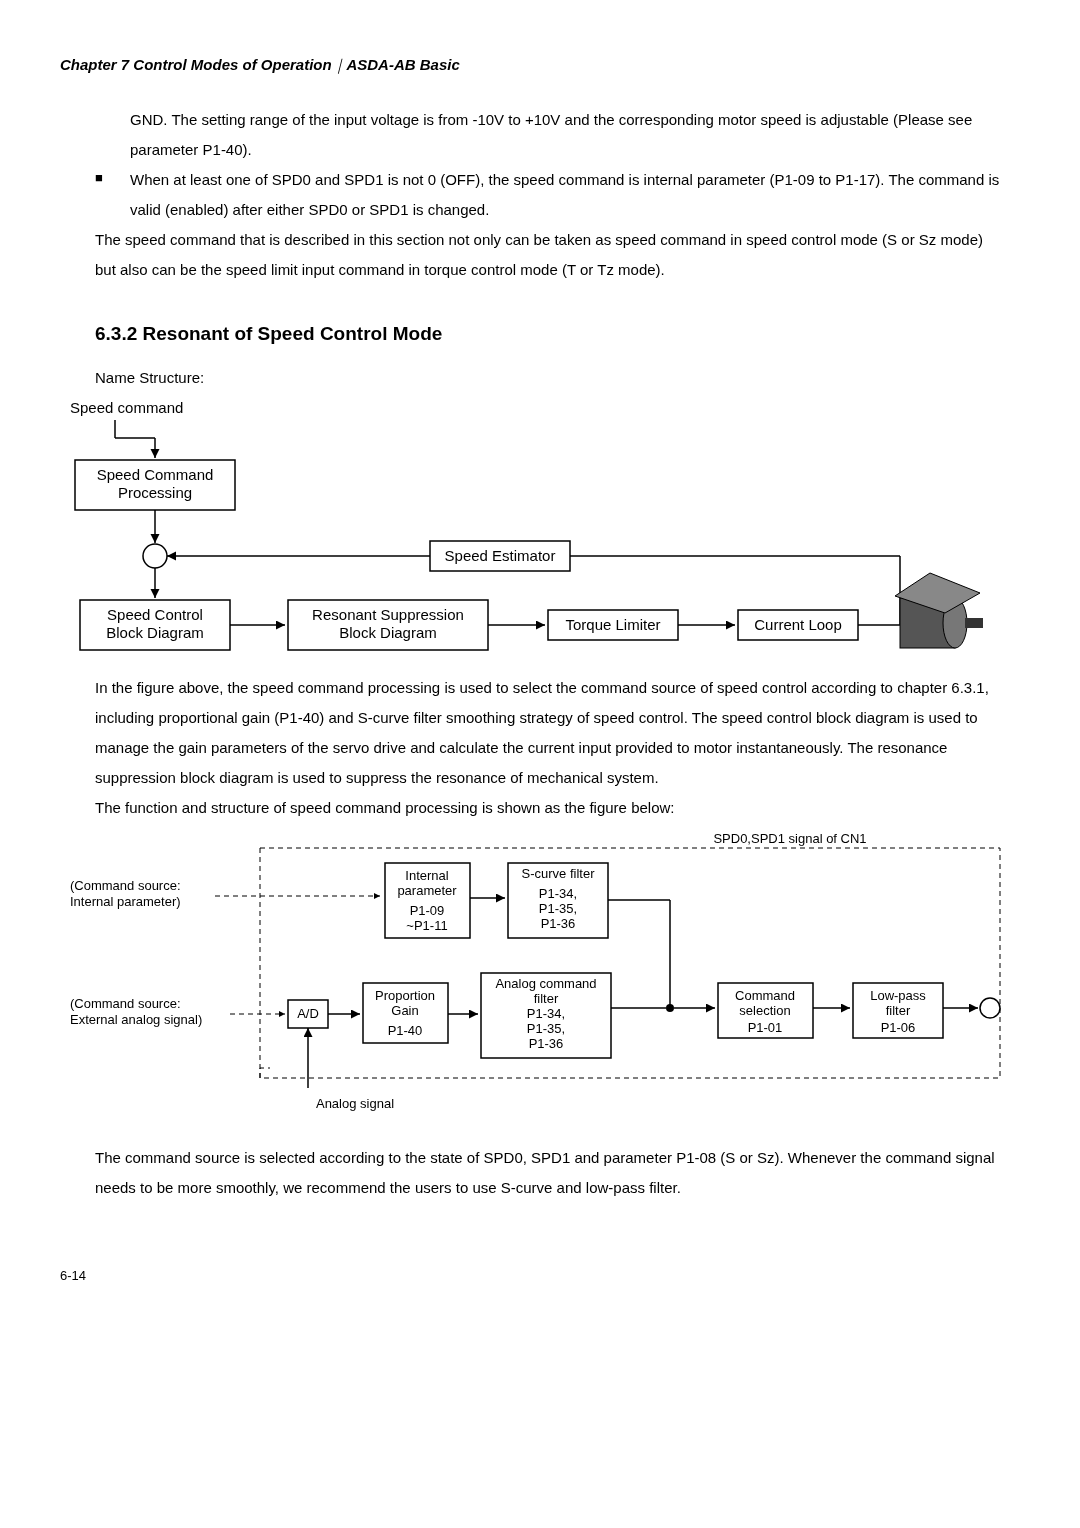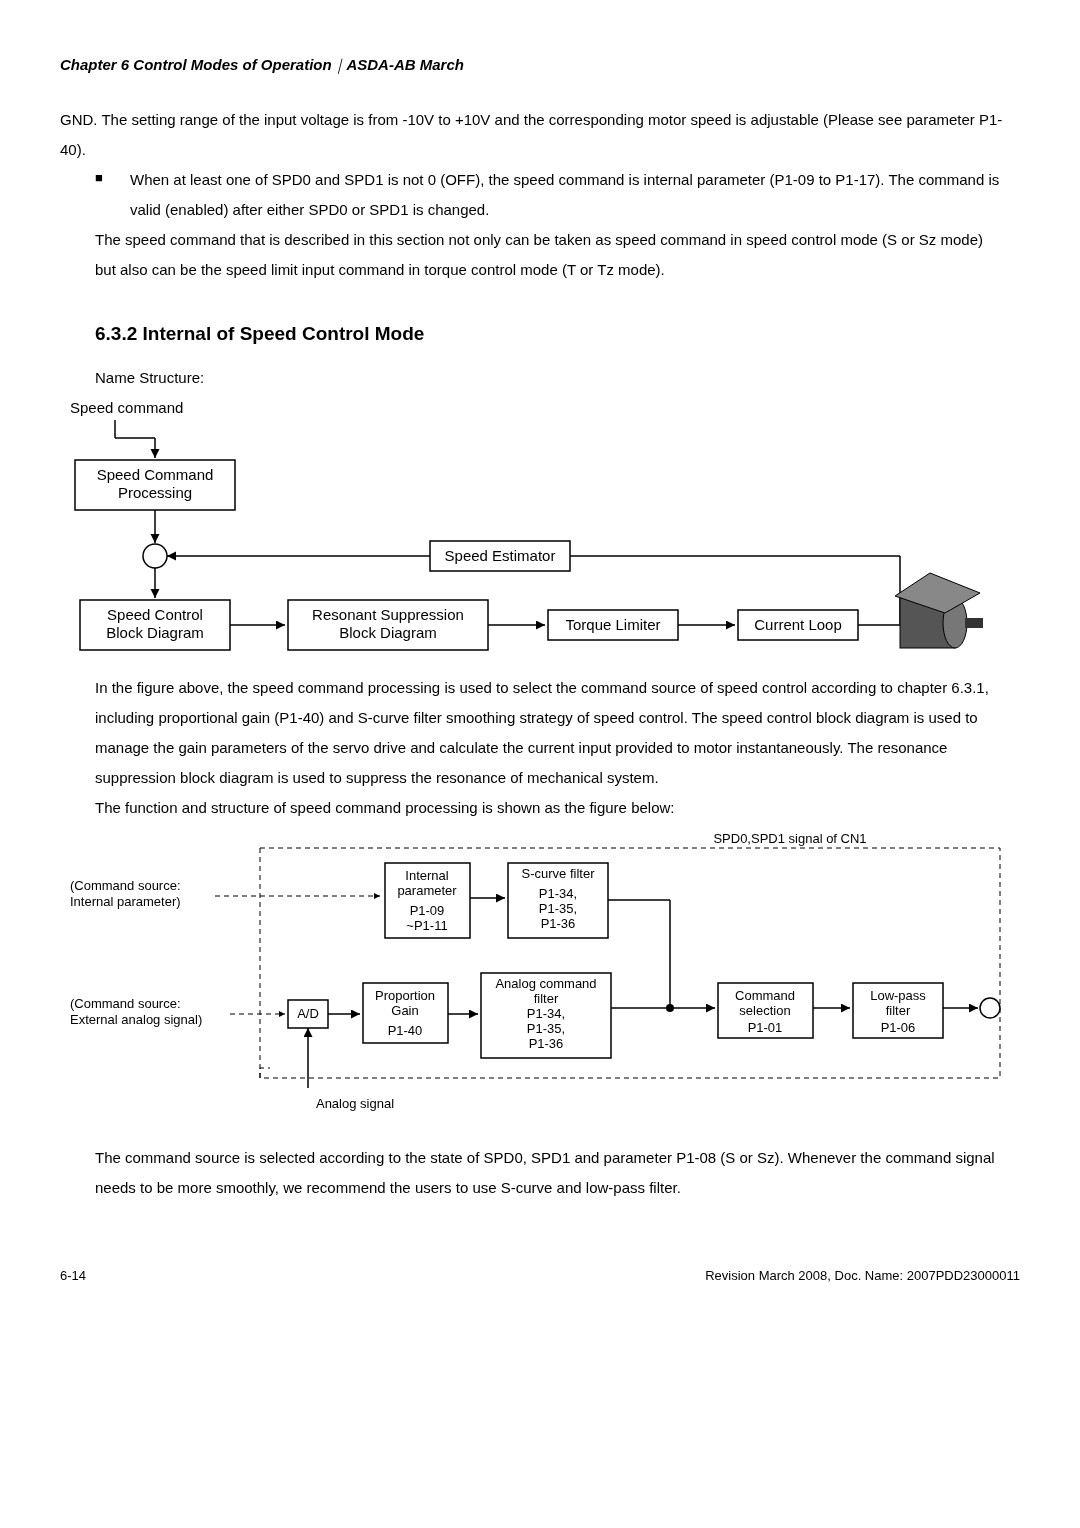--- a/index.html
+++ b/index.html
@@ -17,21 +17,21 @@
     font-size: 15px;
     margin-bottom: 25px;
   }
   .header .chapter { font-style: italic; font-weight: bold; }
   .header .sep { font-style: italic; font-weight: normal; }
   .header .series { font-style: italic; font-weight: bold; }
   .body-text {
     margin-left: 35px;
     margin-right: 24px;
   }
-  .indent2 { }
+  .indent2 { margin-left: 70px; }
   ul.sq { list-style: none; margin: 0 0 0 35px; padding: 0; }
   ul.sq li { position: relative; padding-left: 35px; }
   ul.sq li::before {
     content: "■"; position: absolute; left: 0; top: 0; font-size: 13px;
   }
   h3.section {
     font-size: 19px;
     font-weight: bold;
     margin: 30px 0 10px 35px;
   }
@@ -42,32 +42,32 @@
     display: flex;
     justify-content: space-between;
     font-size: 13px;
     margin-top: 60px;
   }
 </style>
 </head>
 <body>
 
 <div class="header">
-  <span class="chapter">Chapter 6  Control Modes of Operation</span><span class="sep">｜</span><span class="series">ASDA-AB March</span>
+  <span class="chapter">Chapter 7  Control Modes of Operation</span><span class="sep">｜</span><span class="series">ASDA-AB Basic</span>
 </div>
 
 <div class="indent2">GND. The setting range of the input voltage is from -10V to +10V and the corresponding motor speed is adjustable (Please see parameter P1-40).</div>
 
 <ul class="sq">
   <li>When at least one of SPD0 and SPD1 is not 0 (OFF), the speed command is internal parameter (P1-09 to P1-17). The command is valid (enabled) after either SPD0 or SPD1 is changed.</li>
 </ul>
 
 <div class="body-text">The speed command that is described in this section not only can be taken as speed command in speed control mode (S or Sz mode) but also can be the speed limit input command in torque control mode (T or Tz mode).</div>
 
-<h3 class="section">6.3.2  Internal of Speed Control Mode</h3>
+<h3 class="section">6.3.2  Resonant of Speed Control Mode</h3>
 
 <div class="sublabel">Name Structure:</div>
 
 <div class="figwrap">
 <svg width="960" height="260" viewBox="0 0 960 260">
   <defs>
     <marker id="arrow" markerWidth="8" markerHeight="8" refX="6" refY="3" orient="auto">
       <path d="M0,0 L6,3 L0,6 Z" fill="#000"></path>
     </marker>
   </defs>
@@ -215,14 +215,13 @@
 
   <path d="M200 250 L200 240 L210 240" class="dash"></path>
   <text x="295" y="280" class="txt2 txtc2">Analog signal</text>
 </svg>
 </div>
 
 <div class="body-text">The command source is selected according to the state of SPD0, SPD1 and parameter P1-08 (S or Sz). Whenever the command signal needs to be more smoothly, we recommend the users to use S-curve and low-pass filter.</div>
 
 <div class="footer">
   <span>6-14</span>
-  <span>Revision March 2008, Doc. Name: 2007PDD23000011</span>
 </div>
 
 </body></html>

